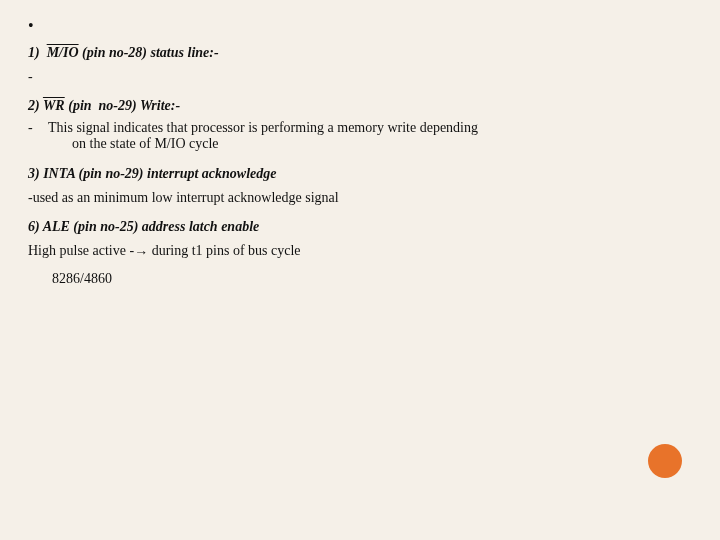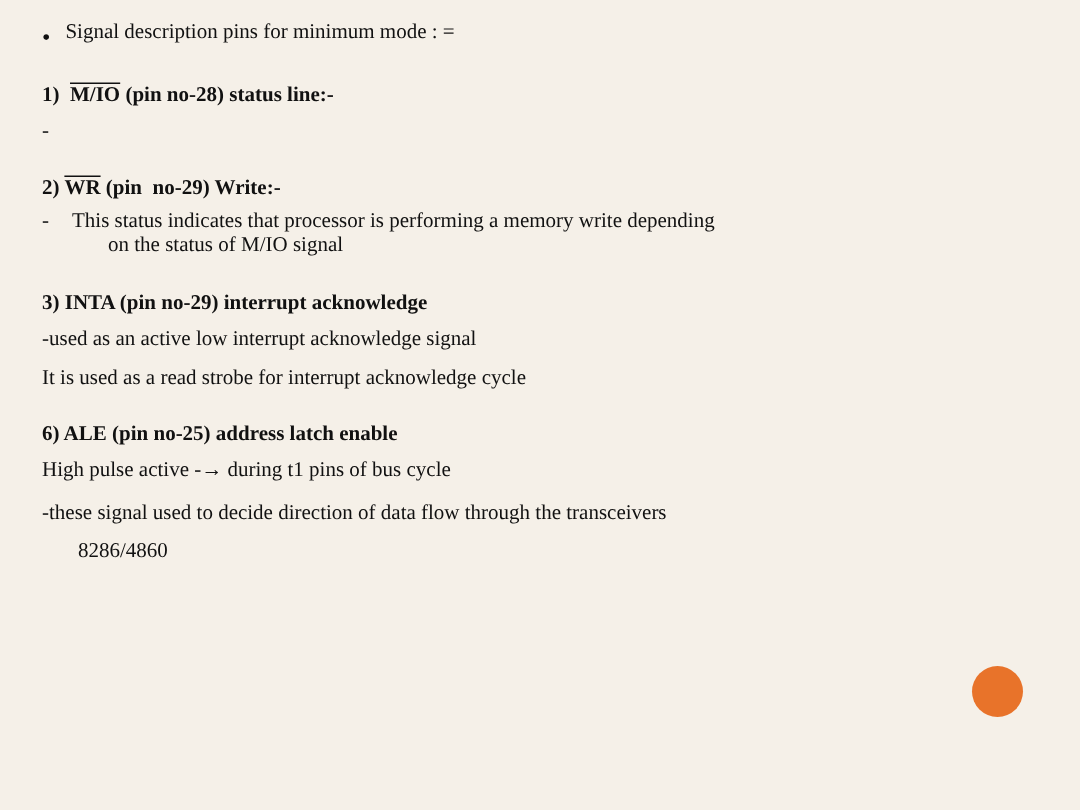--- a/index.html
+++ b/index.html
@@ -43,21 +43,22 @@
 
     .bullet {
       margin-right: 10px;
       font-size: 16px;
       line-height: 1.45;
     }
 
     .numbered-heading {
       font-weight: bold;
       margin-bottom: 4px;
-      margin-top: 17px;
+      margin-top: 6px;
+      font-style: italic;
     }
 
     .dash-line {
       display: flex;
       align-items: flex-start;
       margin-bottom: 4px;
     }
 
     .dash {
       margin-right: 8px;
@@ -87,56 +88,53 @@
       border-radius: 50%;
     }
   </style>
 </head>
 <body>
 
 <div class="page">
 
   <div class="bullet-line line-block">
     <span class="bullet">•</span>
-    <span>Signal description pins for minimum mode : =</span>
   </div>
 
   <div class="line-block">
     <div class="numbered-heading line">
       1)&nbsp;&nbsp;<span class="overline">M/IO</span> (pin no-28) status line:-
     </div>
     <div class="dash-line line">
       <span class="dash">-</span>
     </div>
   </div>
 
   <div class="line-block">
     <div class="numbered-heading line">
       2) <span class="overline">WR</span> (pin&nbsp; no-29) Write:-
     </div>
     <div class="dash-line">
       <span class="dash">-</span>
       <div>
-        <div>This status indicates that processor is performing a memory write depending</div>
-        <div class="indent-text">on the status of M/IO signal</div>
+        <div>This signal indicates that processor is performing a memory write depending</div>
+        <div class="indent-text">on the state of M/IO cycle</div>
       </div>
     </div>
   </div>
 
   <div class="line-block">
     <div class="numbered-heading line bold">3) INTA (pin no-29) interrupt acknowledge</div>
-    <div class="line">-used as an active low interrupt acknowledge signal</div>
-    <div class="line">It is used as a read strobe for interrupt acknowledge cycle</div>
+    <div class="line">-used as an minimum low interrupt acknowledge signal</div>
   </div>
 
   <div class="line-block">
     <div class="numbered-heading line bold">6) ALE (pin no-25) address latch enable</div>
     <div class="line">High pulse active -→ during t1 pins of bus cycle</div>
   </div>
 
   <div class="line-block">
-    <div class="line">-these signal used to decide direction of data flow through the transceivers</div>
     <div class="indent-text line">8286/4860</div>
   </div>
 
   <div class="arrow-circle"></div>
 
 </div>
 
 </body></html>

